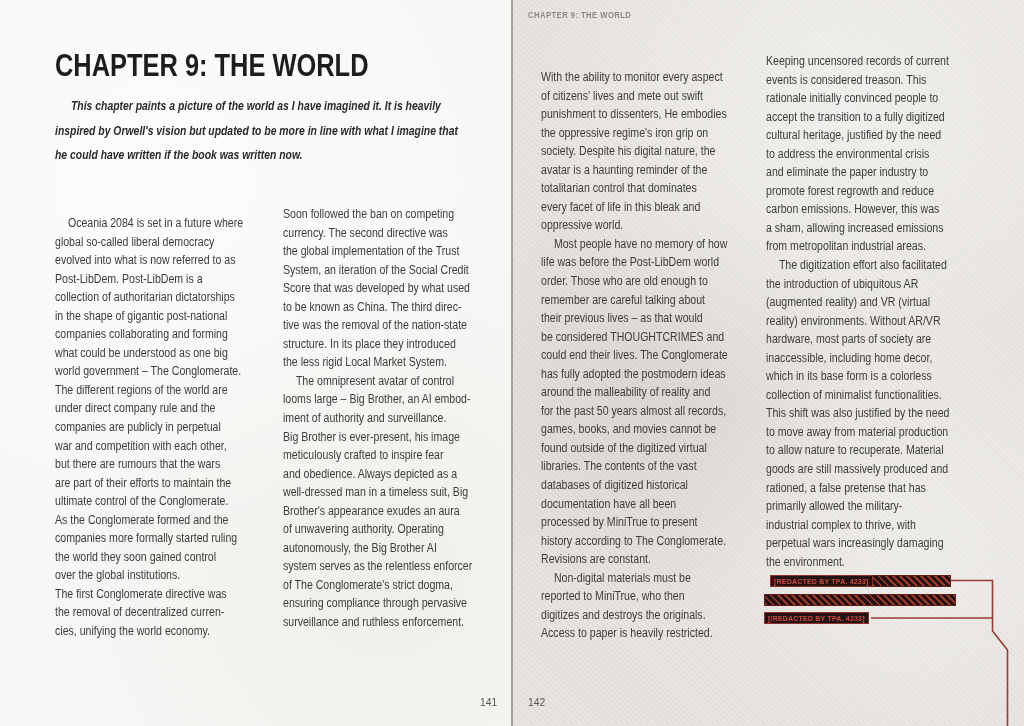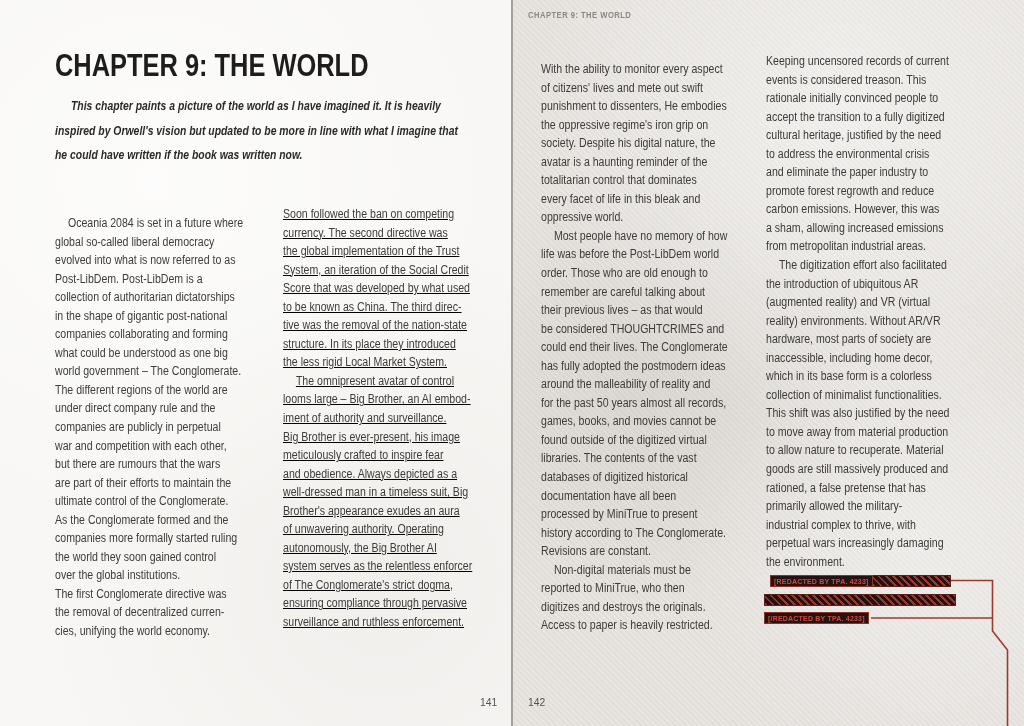--- a/index.html
+++ b/index.html
@@ -35,22 +35,22 @@
     line-height:24.5px;white-space:pre;text-indent:20px;
     transform:scaleX(.8);transform-origin:left top;
   }
   .col{position:absolute;width:230px;}
   .col p{
     margin:0;font-size:12.3px;line-height:18.55px;color:#3d3c3a;
     white-space:pre;transform:scaleX(.86);transform-origin:left top;
   }
   .col p.indent{text-indent:15px;}
   .lp-col1{left:55px;top:214px;}
-  .lp-col2{left:283px;top:205px;text-decoration:underline;}
-  .rp-col1{left:28px;top:60px;}
+  .lp-col2{left:283px;top:205px;}
+  .rp-col1{left:28px;top:68px;}
   .rp-col2{left:253px;top:52px;}
   .running-header{
     position:absolute;left:15px;top:9px;
     font-size:9.5px;font-weight:bold;color:#8b8782;letter-spacing:.6px;
     transform:scaleX(.8);transform-origin:left top;white-space:pre;
   }
   .page-number{
     position:absolute;bottom:18px;font-size:11.5px;color:#55534f;
     transform:scaleX(.9);
   }

